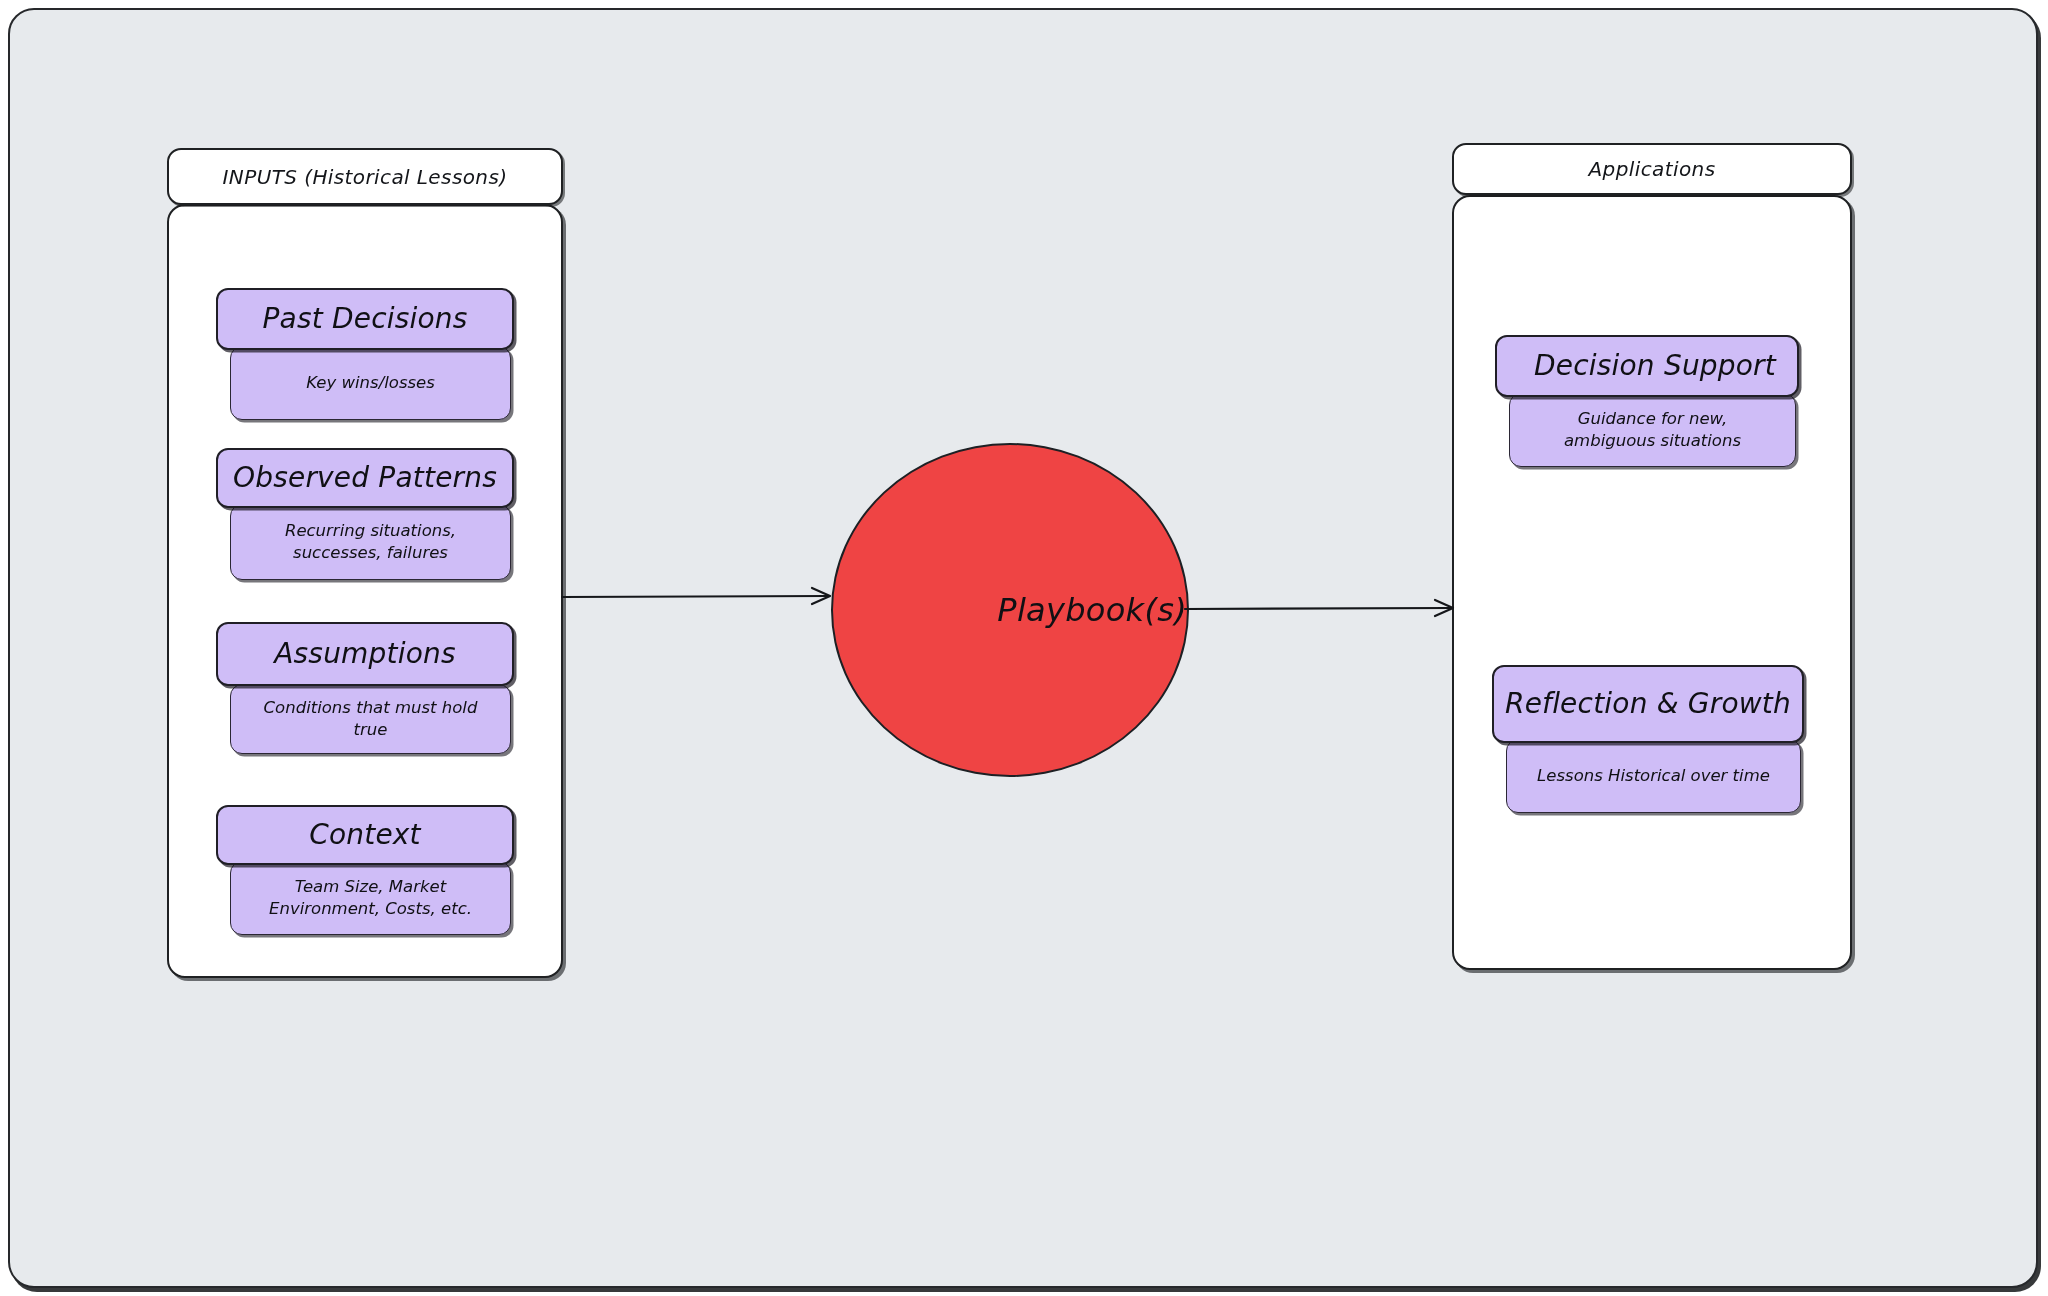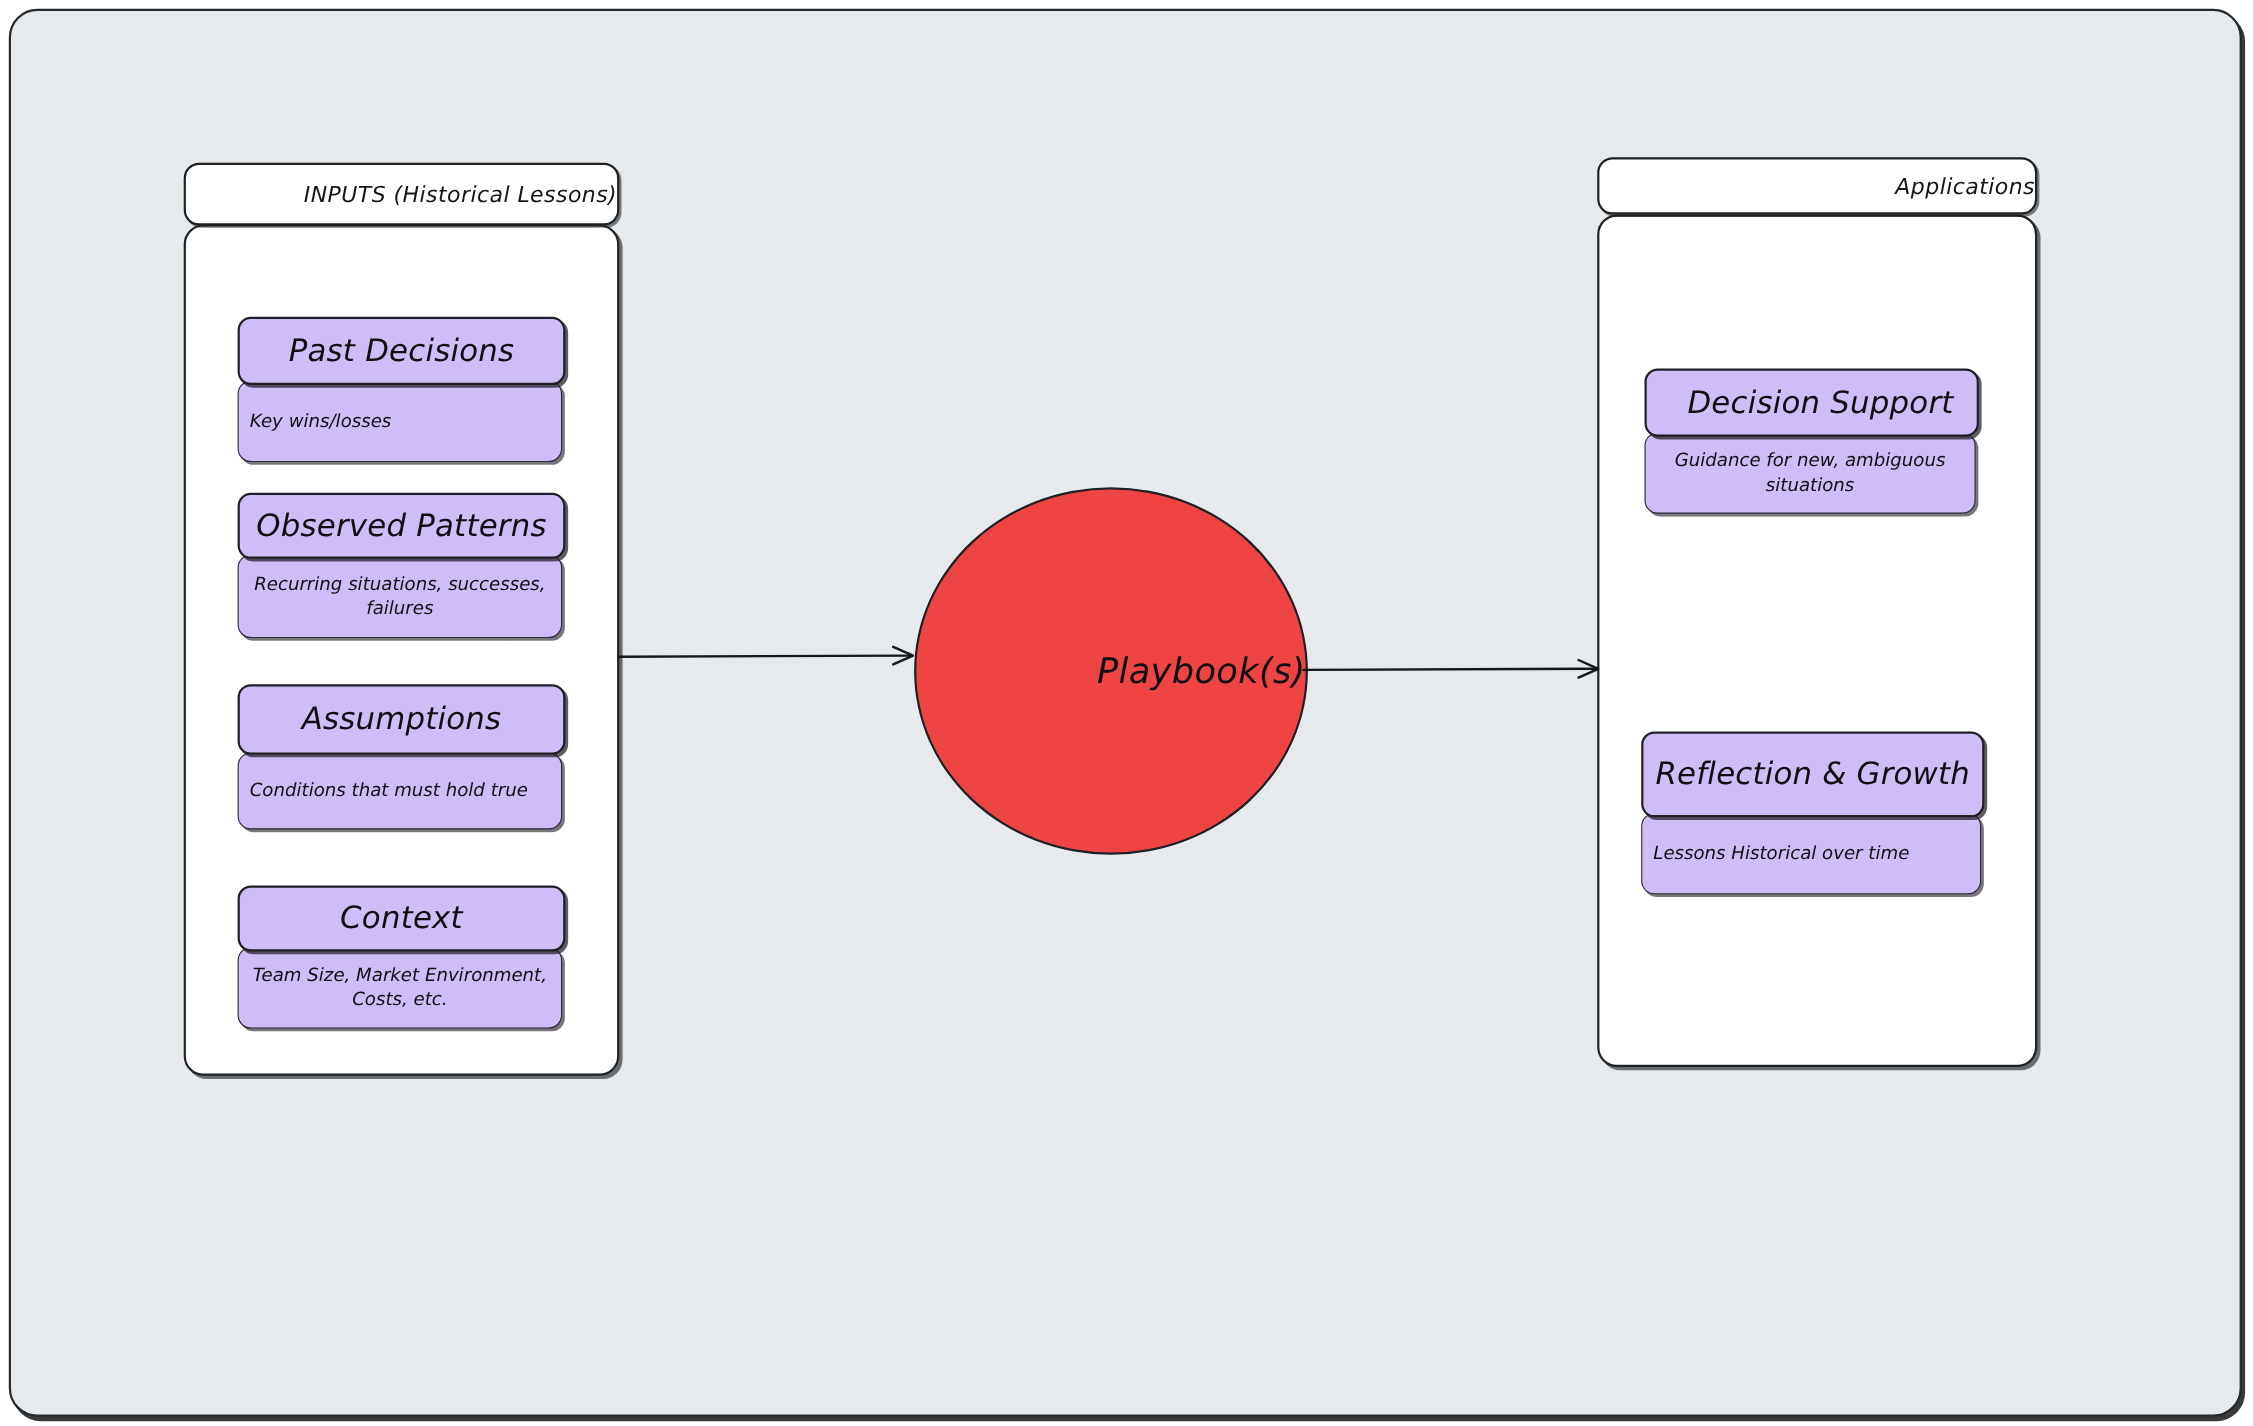--- a/index.html
+++ b/index.html
@@ -37,21 +37,21 @@
 
   
   .panel-header {
     position: absolute;
     background: #ffffff;
     border: 2.2px solid #1f2123;
     border-radius: 14px;
     box-sizing: border-box;
     display: flex;
     align-items: center;
-    justify-content: flex-end;
+    justify-content: center;
     box-shadow: 2px 2px 0 0 rgba(25,27,30,0.55);
     z-index: 3;
   }
   .panel-header .ph-text {
     font-family: "DejaVu Sans", sans-serif;
     font-size: 20px;
     font-style: italic;
     letter-spacing: 0.4px;
     color: #14161a;
     white-space: nowrap;
@@ -92,33 +92,33 @@
     font-size: 28px;
     font-style: italic;
     font-weight: 400;
     color: #101014;
     letter-spacing: 0.2px;
     white-space: nowrap;
     line-height: 1;
   }
   .card-body {
     position: absolute;
-    left: 0;
+    left: 14px;
     right: 3px;
     background: #cfbdf7;
     border: 1.6px solid #2b2734;
     border-radius: 12px;
     box-sizing: border-box;
     display: flex;
     align-items: center;
-    justify-content: flex-start;
+    justify-content: center;
     text-align: center;
     box-shadow: 2.5px 2.5px 0 0 rgba(28,26,35,0.6);
     z-index: 1;
-    padding: 4px 10px;
+    padding: 4px 26px;
   }
   .card-body span {
     font-family: "DejaVu Sans", sans-serif;
     font-size: 16.5px;
     font-style: italic;
     color: #101014;
     line-height: 1.32;
   }
 
   

